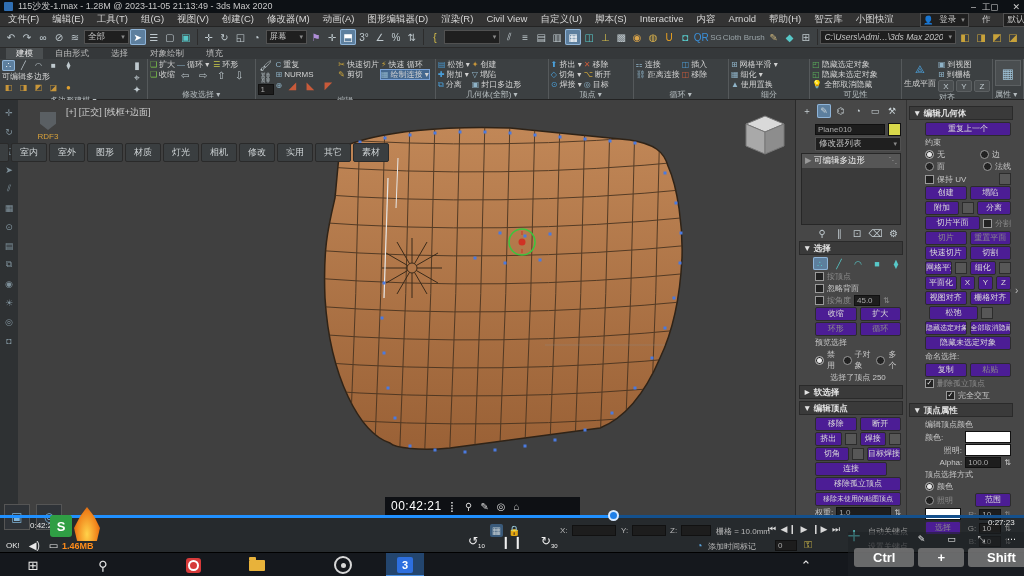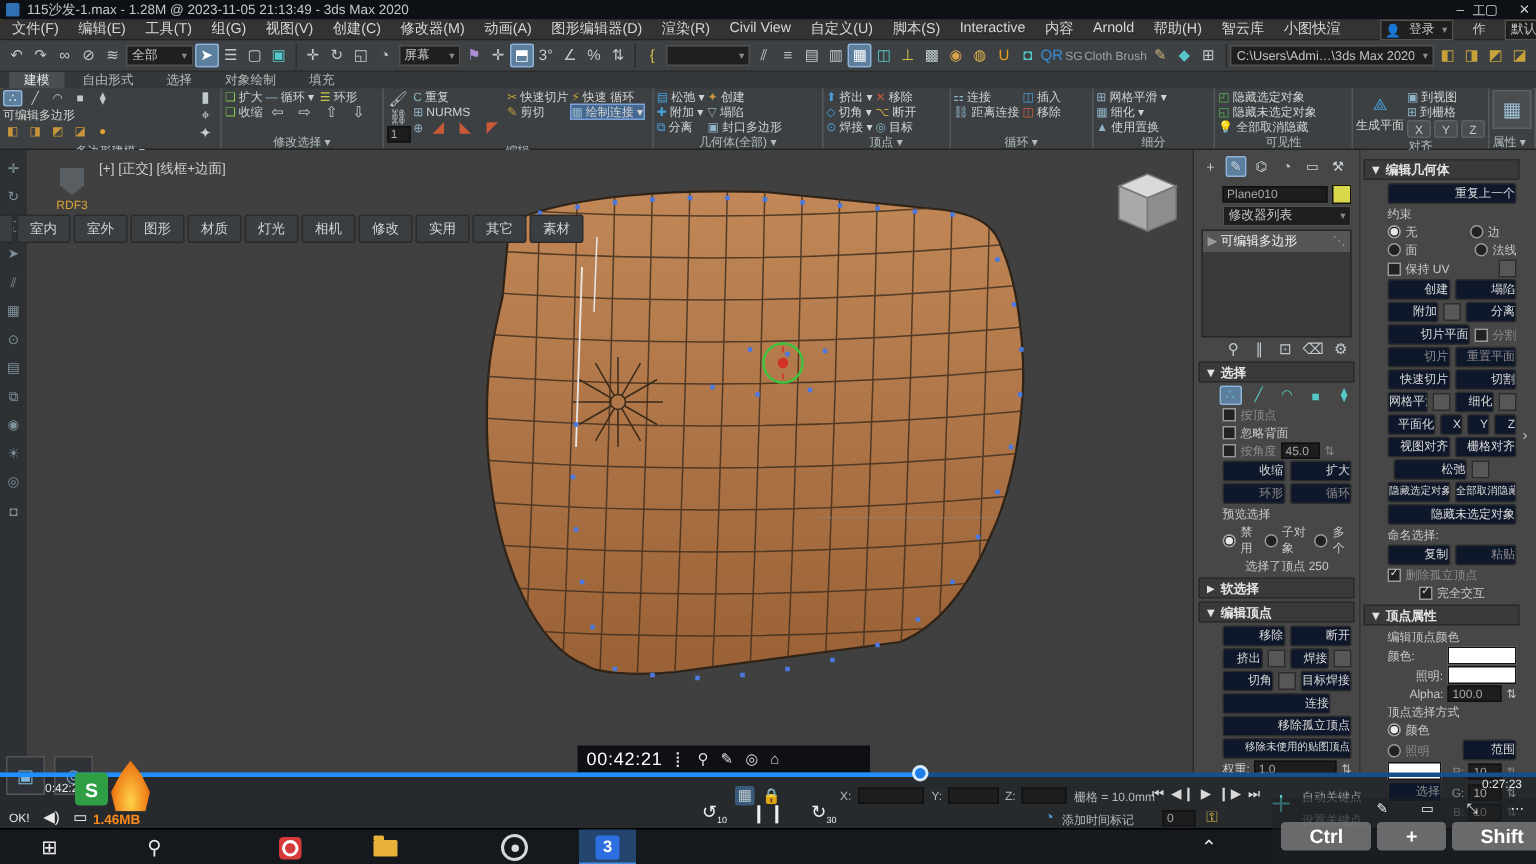--- a/index.html
+++ b/index.html
@@ -58,21 +58,21 @@
   .ph-arm{left:-18px;top:225px;width:175px;height:130px;background:radial-gradient(circle at 45% 35%,#85502a,#52301a);border-radius:50%;}
   .ph-front{left:0px;top:288px;width:225px;height:50px;background:#4f2f18;}
   .ph-floor{left:196px;top:232px;width:101px;height:105px;background:repeating-linear-gradient(100deg,#c09467 0 14px,#a87c4f 14px 16px);}
   .tuft{width:9px;height:9px;border-radius:50%;background:radial-gradient(circle at 40% 35%,#4a2c14,#2c1a0b);}
   #wm{left:10px;top:168px;font-size:11px;color:rgba(255,255,255,.5);letter-spacing:2px;z-index:2;}
   
   #rpanel{left:795px;top:100px;width:229px;height:416px;background:#474747;border-left:1px solid #2a2a2a;font-size:8px;z-index:3;}
   #cptabs{left:800px;top:104px;width:106px;height:16px;display:flex;gap:3px;z-index:4;}
   #cptabs .ic{min-width:14px;height:14px;font-size:9px;color:#c9d2d6;}
   .fld{background:#1d1d1d;border:1px solid #111;color:#a8a8a8;font-size:8px;height:11px;display:inline-flex;align-items:center;padding:0 2px;box-sizing:border-box;}
-  .btn{flex:1;background:#0f172a;border:1px solid #2c2c2c;border-radius:2px;color:#dadada;font-size:8px;text-align:right;height:12px;line-height:11px;white-space:nowrap;overflow:hidden;}
+  .btn{flex:1;background:#4c1d95;border:1px solid #2c2c2c;border-radius:2px;color:#dadada;font-size:8px;text-align:center;height:12px;line-height:11px;white-space:nowrap;overflow:hidden;}
   .btn.dim{color:#8b8b8b;}
   .btn.sm{font-size:7px;}
   .sqb{width:10px;height:10px;background:#575757;border:1px solid #2c2c2c;flex:none;}
   .rd{width:7px;height:7px;border-radius:50%;border:1px solid #9a9a9a;background:#222;flex:none;display:inline-block;}
   .rd.on{background:#e8e8e8;box-shadow:inset 0 0 0 1px #222;}
   .cb{width:7px;height:7px;border:1px solid #9a9a9a;background:#222;flex:none;display:inline-block;font-size:7px;line-height:6px;color:#e8e8e8;text-align:center;}
   .cb.on::after{content:"✓";}
   .row{display:flex;align-items:center;gap:3px;margin:1px 3px;padding-left:14px;}
   .rh{background:#3a3a3a;border:1px solid #2a2a2a;color:#e4e4e4;font-size:8.5px;font-weight:bold;padding:0 3px;height:12px;line-height:12px;margin:2px 1px;}
   .lbl{color:#c8c8c8;}.lbl.dim{color:#8b8b8b;}
@@ -224,21 +224,21 @@
         <span class="ic" style="color: rgb(58, 143, 216);">QR</span>
       </span>
     <span class="sglbl">SG</span>
     <span class="sglbl">Cloth Brush</span>
     <span class="flex">
         <span class="ic" style="color: rgb(200, 178, 122);">✎</span>
         <span class="ic" style="color: rgb(87, 200, 200);">◆</span>
         <span class="ic">⊞</span>
       </span>
     <span class="sep"></span>
-    <span class="dd" style="width:128px;">
+    <span class="dd" style="width:128px;font-style:italic;">
         <span style="overflow:hidden;white-space:nowrap;">C:\Users\Admi…\3ds Max 2020</span>
         <span class="car" style="margin-left:auto;">▾</span>
       </span>
     <span class="flex">
         <span class="ic" style="color: rgb(200, 162, 58);">◧</span>
         <span class="ic" style="color: rgb(200, 162, 58);">◨</span>
         <span class="ic" style="color: rgb(200, 162, 58);">◩</span>
         <span class="ic" style="color: rgb(200, 162, 58);">◪</span>
       </span>
   </div>

